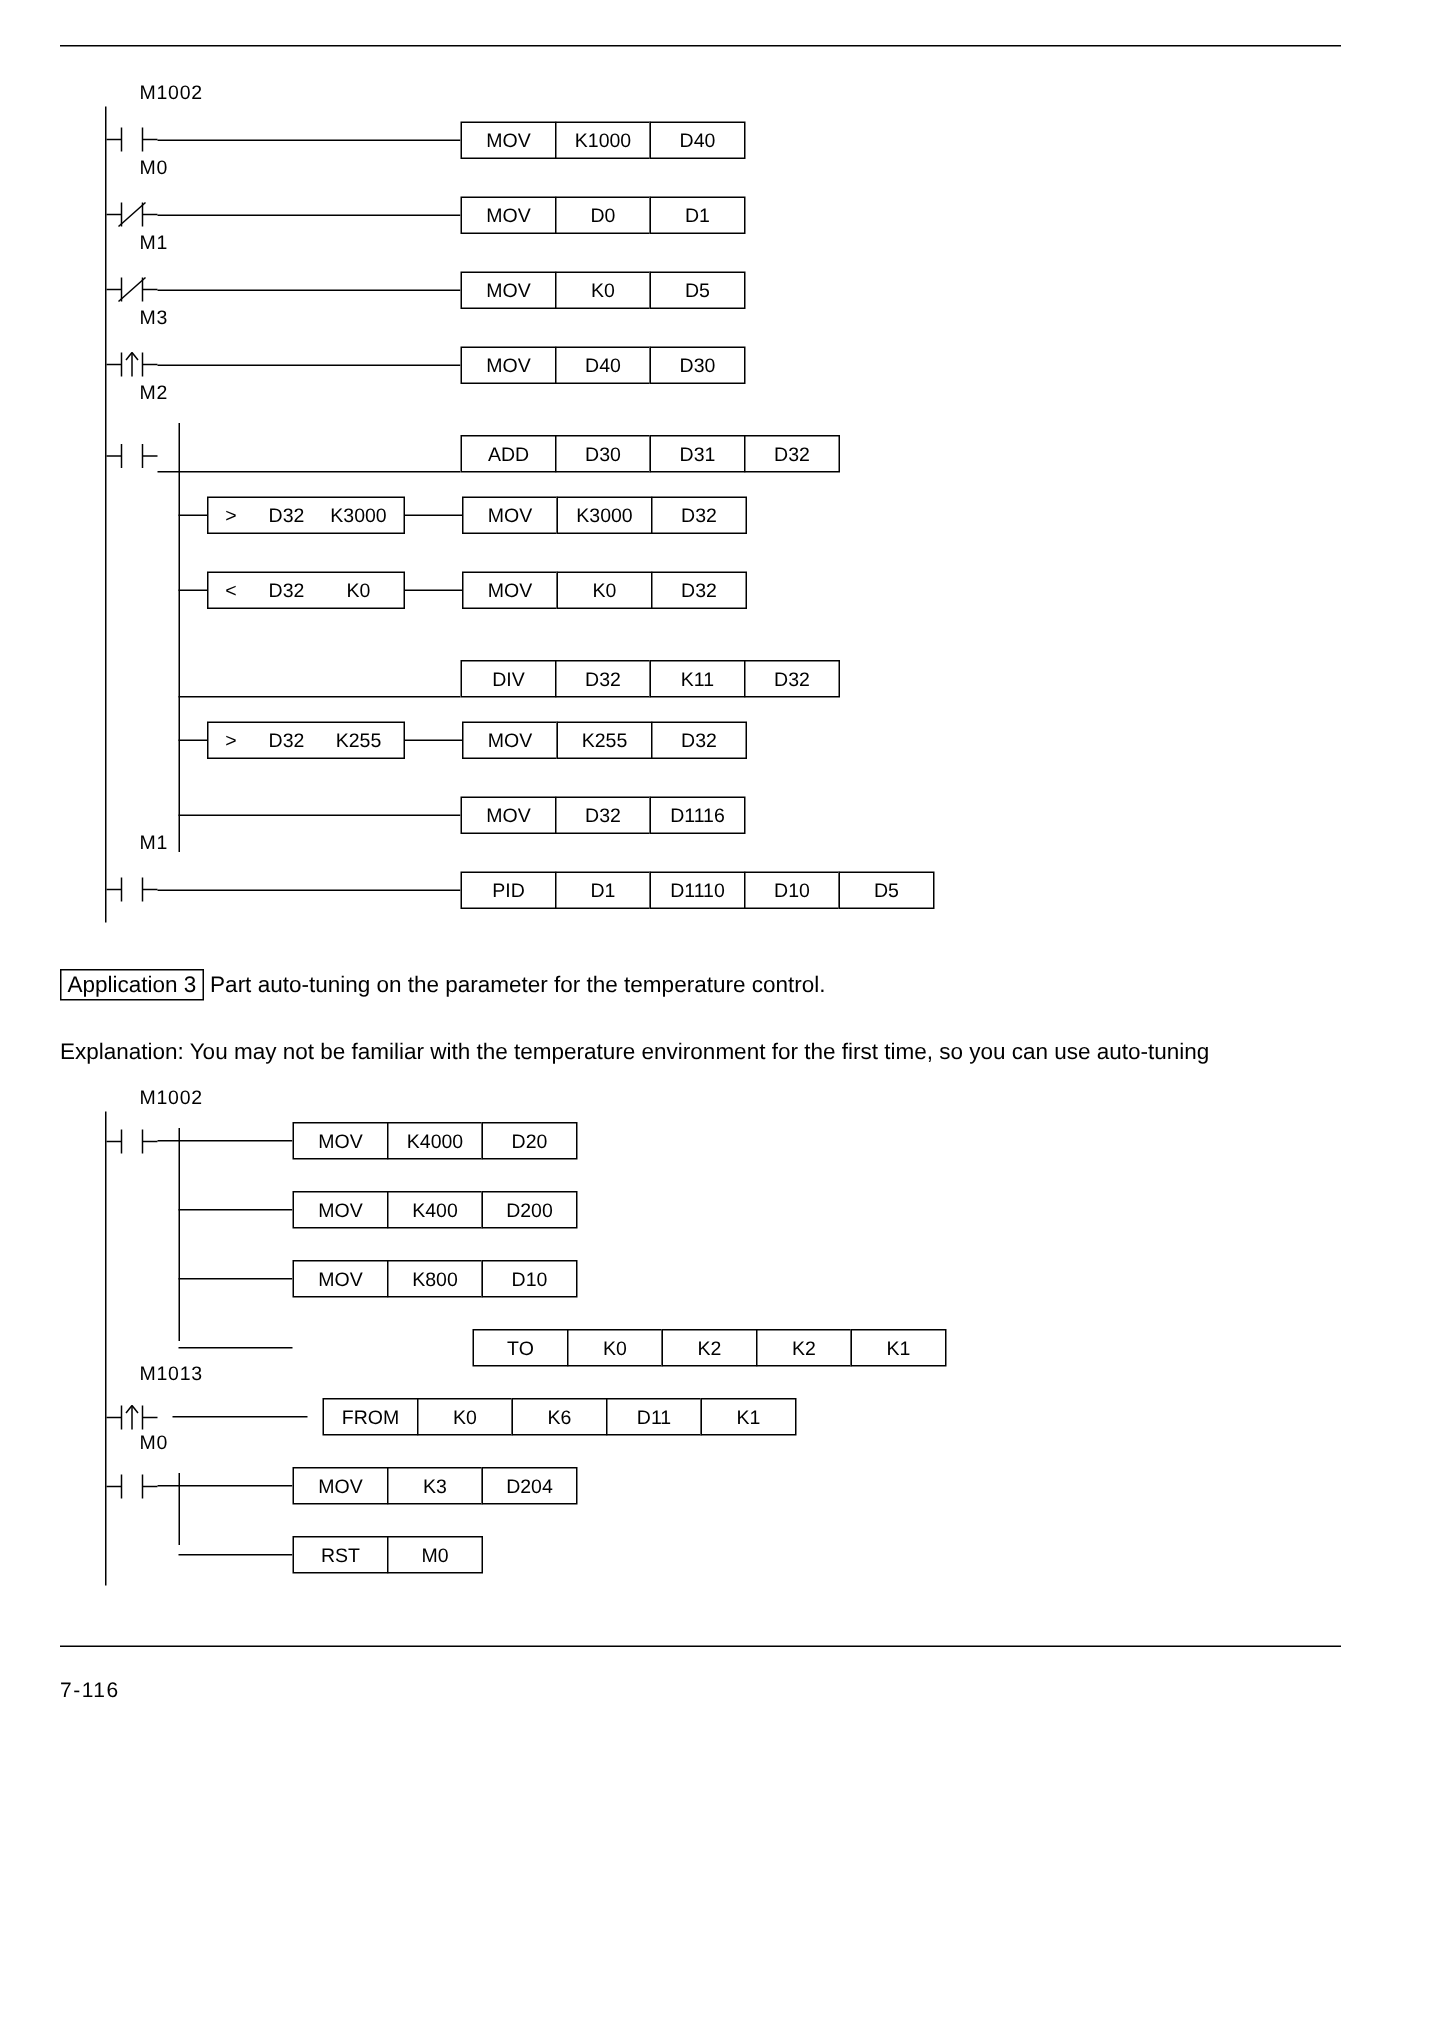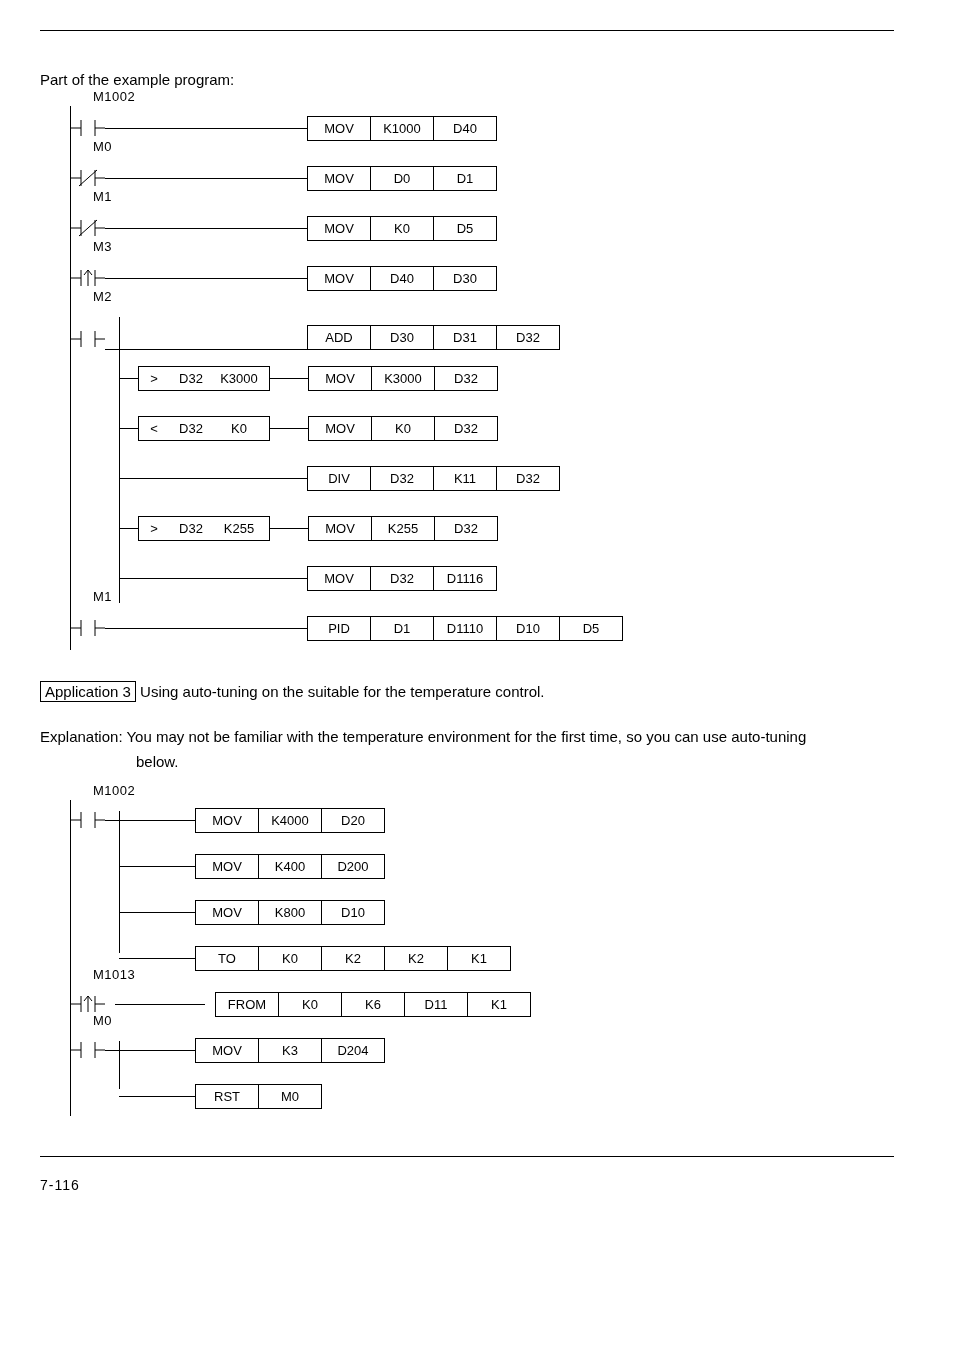--- a/index.html
+++ b/index.html
@@ -104,21 +104,20 @@
 
   
   svg { overflow: visible; }
 </style>
 </head>
 <body>
 
 <div class="page">
   <div class="top-rule"></div>
 
-  <div class="intro">Part of the example program:</div>
 
   <div class="ladder" style="width:620px;">
 
     <div class="rung" style="height:44px; margin-top:14px;">
       <div class="contact-label-above">M1002</div>
       <svg width="34" height="22">
         <line x1="0" y1="11" x2="10" y2="11" stroke="#000"></line>
           <line x1="10" y1="3" x2="10" y2="19" stroke="#000"></line>
         <line x1="24" y1="3" x2="24" y2="19" stroke="#000"></line>
           <line x1="24" y1="11" x2="34" y2="11" stroke="#000"></line>
@@ -226,21 +225,21 @@
         <span style="width:52px;">K0</span>
       </div>
       <div class="rung-line" style="width:38px;"></div>
       <div class="block-row">
         <div class="cell">MOV</div>
         <div class="cell">K0</div>
         <div class="cell">D32</div>
       </div>
     </div>
 
-    <div class="rung" style="height:44px; margin-top:6px; padding-left:48px;">
+    <div class="rung" style="height:44px; margin-top:6px; padding-left:48px;align-items:flex-end;">
       <div class="rung-line" style="width:188px;"></div>
       <div class="block-row">
         <div class="cell">DIV</div>
         <div class="cell">D32</div>
         <div class="cell">K11</div>
         <div class="cell">D32</div>
       </div>
     </div>
 
     <div class="rung" style="height:44px; margin-top:6px; padding-left:48px;">
@@ -281,25 +280,24 @@
         <div class="cell">D1</div>
         <div class="cell">D1110</div>
         <div class="cell">D10</div>
         <div class="cell">D5</div>
       </div>
     </div>
 
   </div>
 
   <div class="app-line">
-    <span class="boxed">Application 3</span><span class="afterbox"> Using auto-tuning on the suitable for the temperature control.</span>
+    <span class="boxed">Application 3</span><span class="afterbox"> Part auto-tuning on the parameter for the temperature control.</span>
   </div>
 
   <div class="explain-head">Explanation: You may not be familiar with the temperature environment for the first time, so you can use auto-tuning</div>
-  <div class="explain-body">below.</div>
 
   <div class="ladder" style="width:560px; margin-top:26px;">
 
     <div class="rung" style="height:40px; margin-top:14px;">
       <div class="contact-label-above">M1002</div>
       <svg width="34" height="22">
         <line x1="0" y1="11" x2="10" y2="11" stroke="#000"></line>
           <line x1="10" y1="3" x2="10" y2="19" stroke="#000"></line>
         <line x1="24" y1="3" x2="24" y2="19" stroke="#000"></line>
           <line x1="24" y1="11" x2="34" y2="11" stroke="#000"></line>
@@ -324,21 +322,21 @@
 
     <div class="rung" style="height:40px; margin-top:6px; padding-left:48px;">
       <div class="rung-line" style="width:76px;"></div>
       <div class="block-row">
         <div class="cell">MOV</div>
         <div class="cell">K800</div>
         <div class="cell">D10</div>
       </div>
     </div>
 
-    <div class="rung" style="height:40px; margin-top:6px; padding-left:48px;">
+    <div class="rung" style="height:40px; margin-top:6px; padding-left:48px;justify-content:space-between;">
       <div class="rung-line" style="width:76px;"></div>
       <div class="block-row">
         <div class="cell">TO</div>
         <div class="cell">K0</div>
         <div class="cell">K2</div>
         <div class="cell">K2</div>
         <div class="cell">K1</div>
       </div>
     </div>
 

